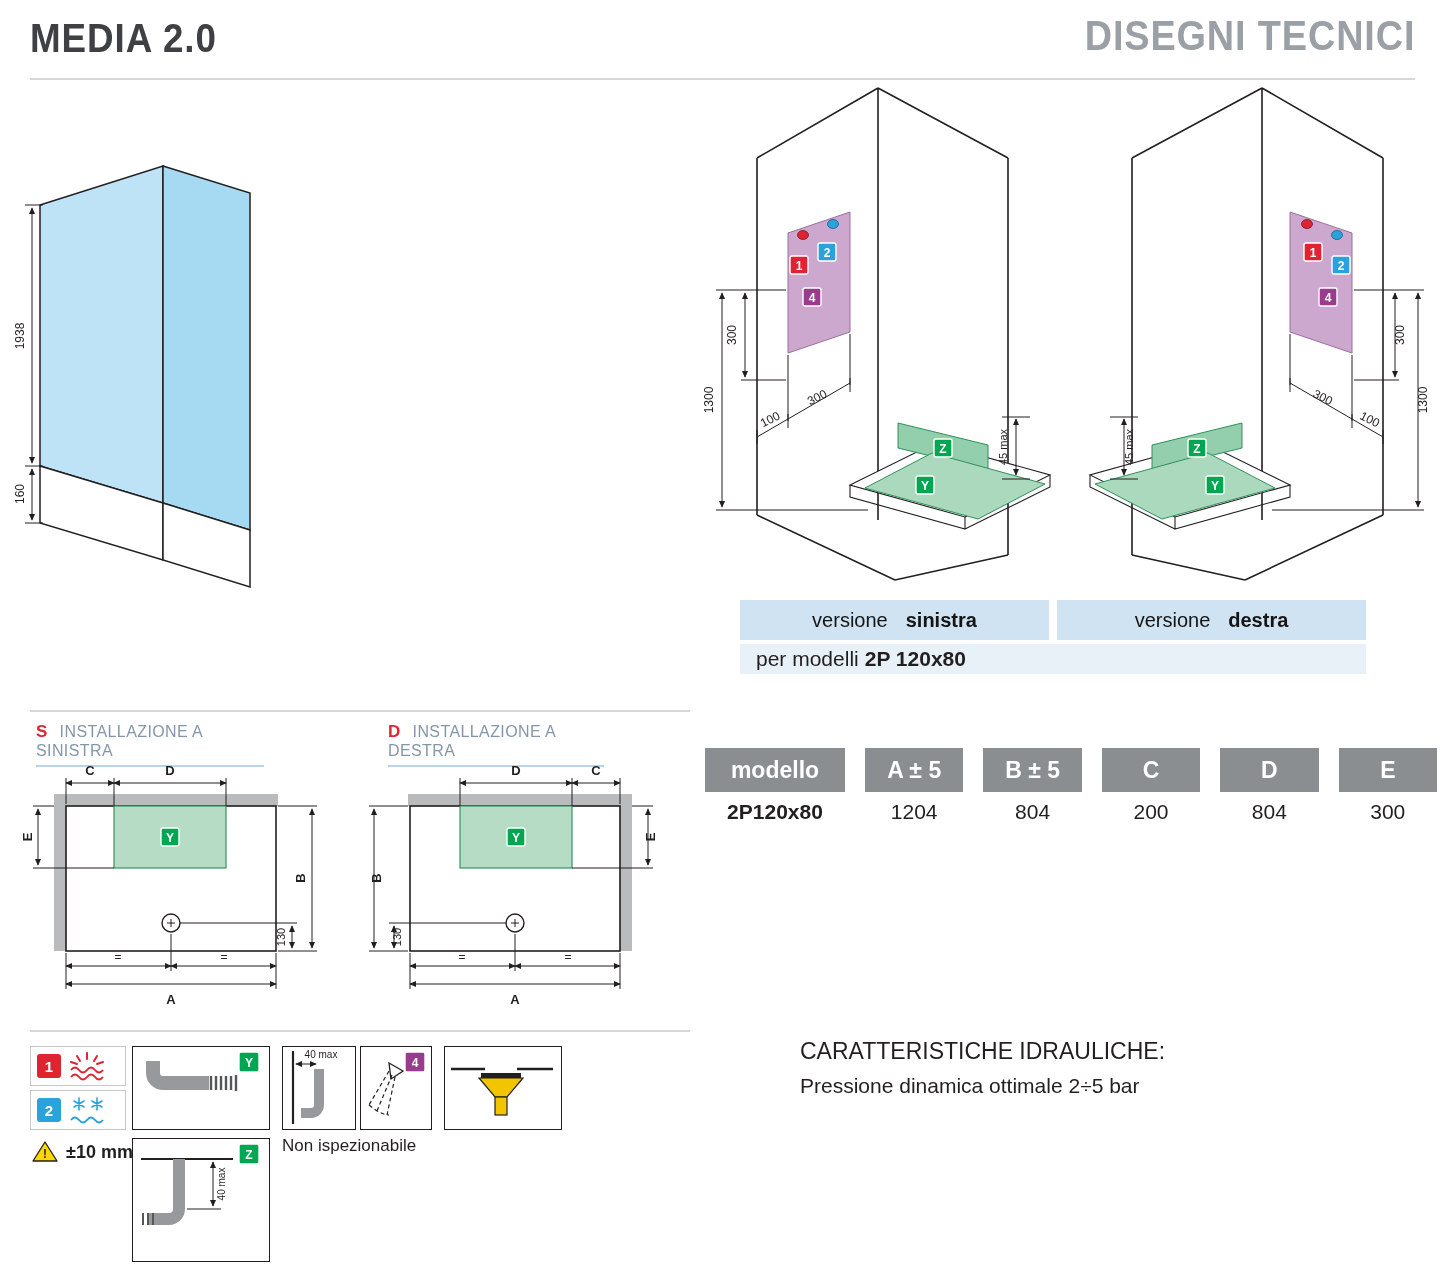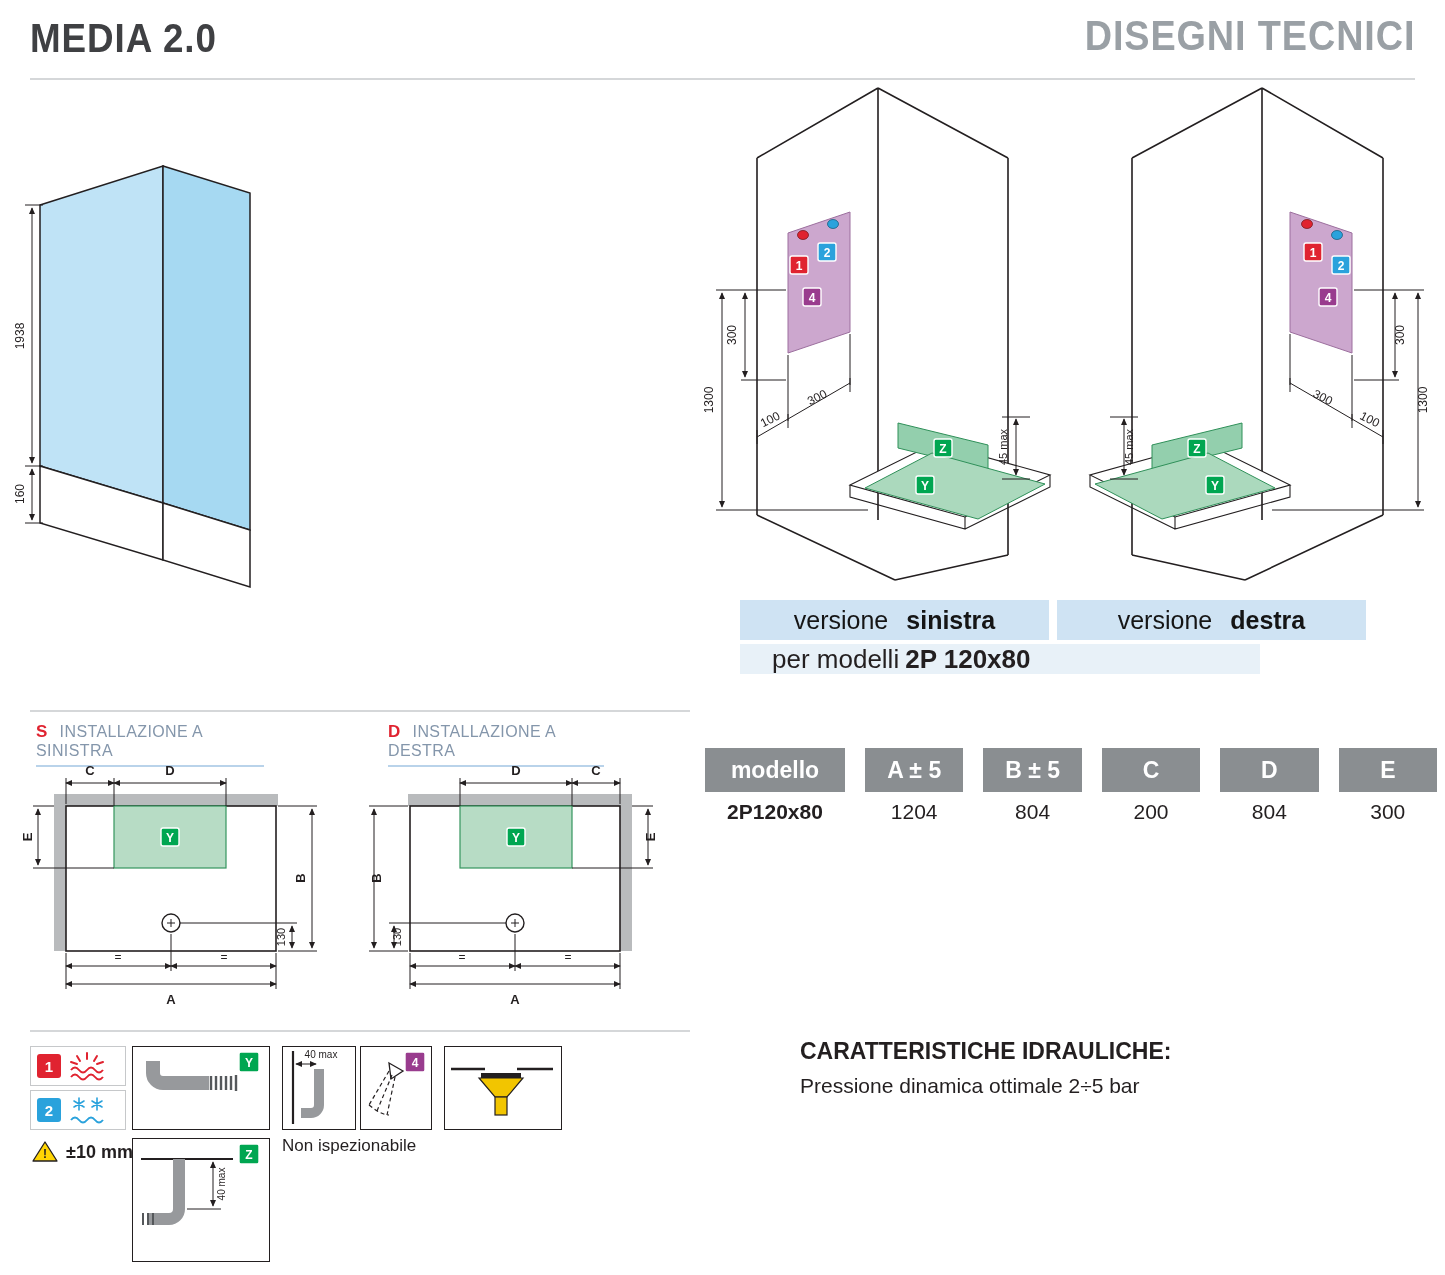--- a/index.html
+++ b/index.html
@@ -32,44 +32,44 @@
   .glass1{fill:#bfe3f6;stroke:#231f20;stroke-width:1.5;}
   .glass2{fill:#a6d9f2;stroke:#231f20;stroke-width:1.5;}
   .base{fill:#fff;stroke:#231f20;stroke-width:1.5;}
   .wall{fill:#b9bbbd;}
   .tray2{fill:#fff;stroke:#231f20;stroke-width:1.6;}
   .grnbox{fill:#b7dcc5;stroke:#35955e;stroke-width:1.2;}
   .drain{fill:#fff;stroke:#231f20;stroke-width:1.4;}
   
   .capwrap{left:740px;top:600px;width:626px;display:flex;gap:8px;}
   .capbar{height:40px;background:#cfe3f3;flex:1;display:flex;align-items:center;
-          justify-content:center;font-size:25px;color:#151515;}
+          justify-content:center;font-size:20px;color:#151515;}
   .capbar b{margin-left:18px;}
-  .modbar{left:740px;top:644px;width:520px;height:30px;background:#e8f1f8;
-          display:flex;align-items:center;padding-left:32px;font-size:26px;box-sizing:border-box;}
+  .modbar{left:740px;top:644px;width:626px;height:30px;background:#e8f1f8;
+          display:flex;align-items:center;padding-left:16px;font-size:21px;box-sizing:border-box;}
   .modbar b{margin-left:6px;}
   
   .planTitle{border-bottom:2px solid #b9d3ea;padding-bottom:5px;font-size:16px;
              color:#8496ab;letter-spacing:.4px;}
   .planTitle .tag{color:#e02330;font-weight:bold;margin-right:7px;font-size:17px;}
   
   .thead,.trow{display:grid;grid-template-columns:140px repeat(5,1fr);gap:20px;}
   .th{background:#8a8e91;color:#fff;height:44px;line-height:44px;text-align:center;
       font-size:23px;font-weight:bold;}
   .td{height:40px;line-height:40px;text-align:center;font-size:21px;background:#fff;}
   .model{font-weight:bold;}
   
   .legcell{display:flex;align-items:center;gap:7px;border:1px solid #c6c8ca;
            padding:0 6px;box-sizing:border-box;}
   .lsq{width:24px;height:24px;border-radius:3px;color:#fff;font-weight:bold;font-size:15px;
        display:flex;align-items:center;justify-content:center;flex:0 0 auto;}
   .lbox{border:1.5px solid #231f20;box-sizing:border-box;}
   .note{font-size:17px;}
   
-  .hydroTitle{font-size:23px;font-weight:bold;margin-bottom:6px;}
+  .hydroTitle{font-size:23px;font-weight:normal;margin-bottom:6px;}
   .hydroLine{font-size:21px;line-height:29px;}
 </style>
 </head>
 <body>
 
 <svg width="0" height="0" class="abs">
   <defs>
     <marker id="arr" viewBox="0 0 10 10" refX="8" refY="5" markerWidth="8" markerHeight="8" orient="auto-start-reverse">
       <path d="M0,1 L9,5 L0,9 z" fill="#231f20"></path>
     </marker>

